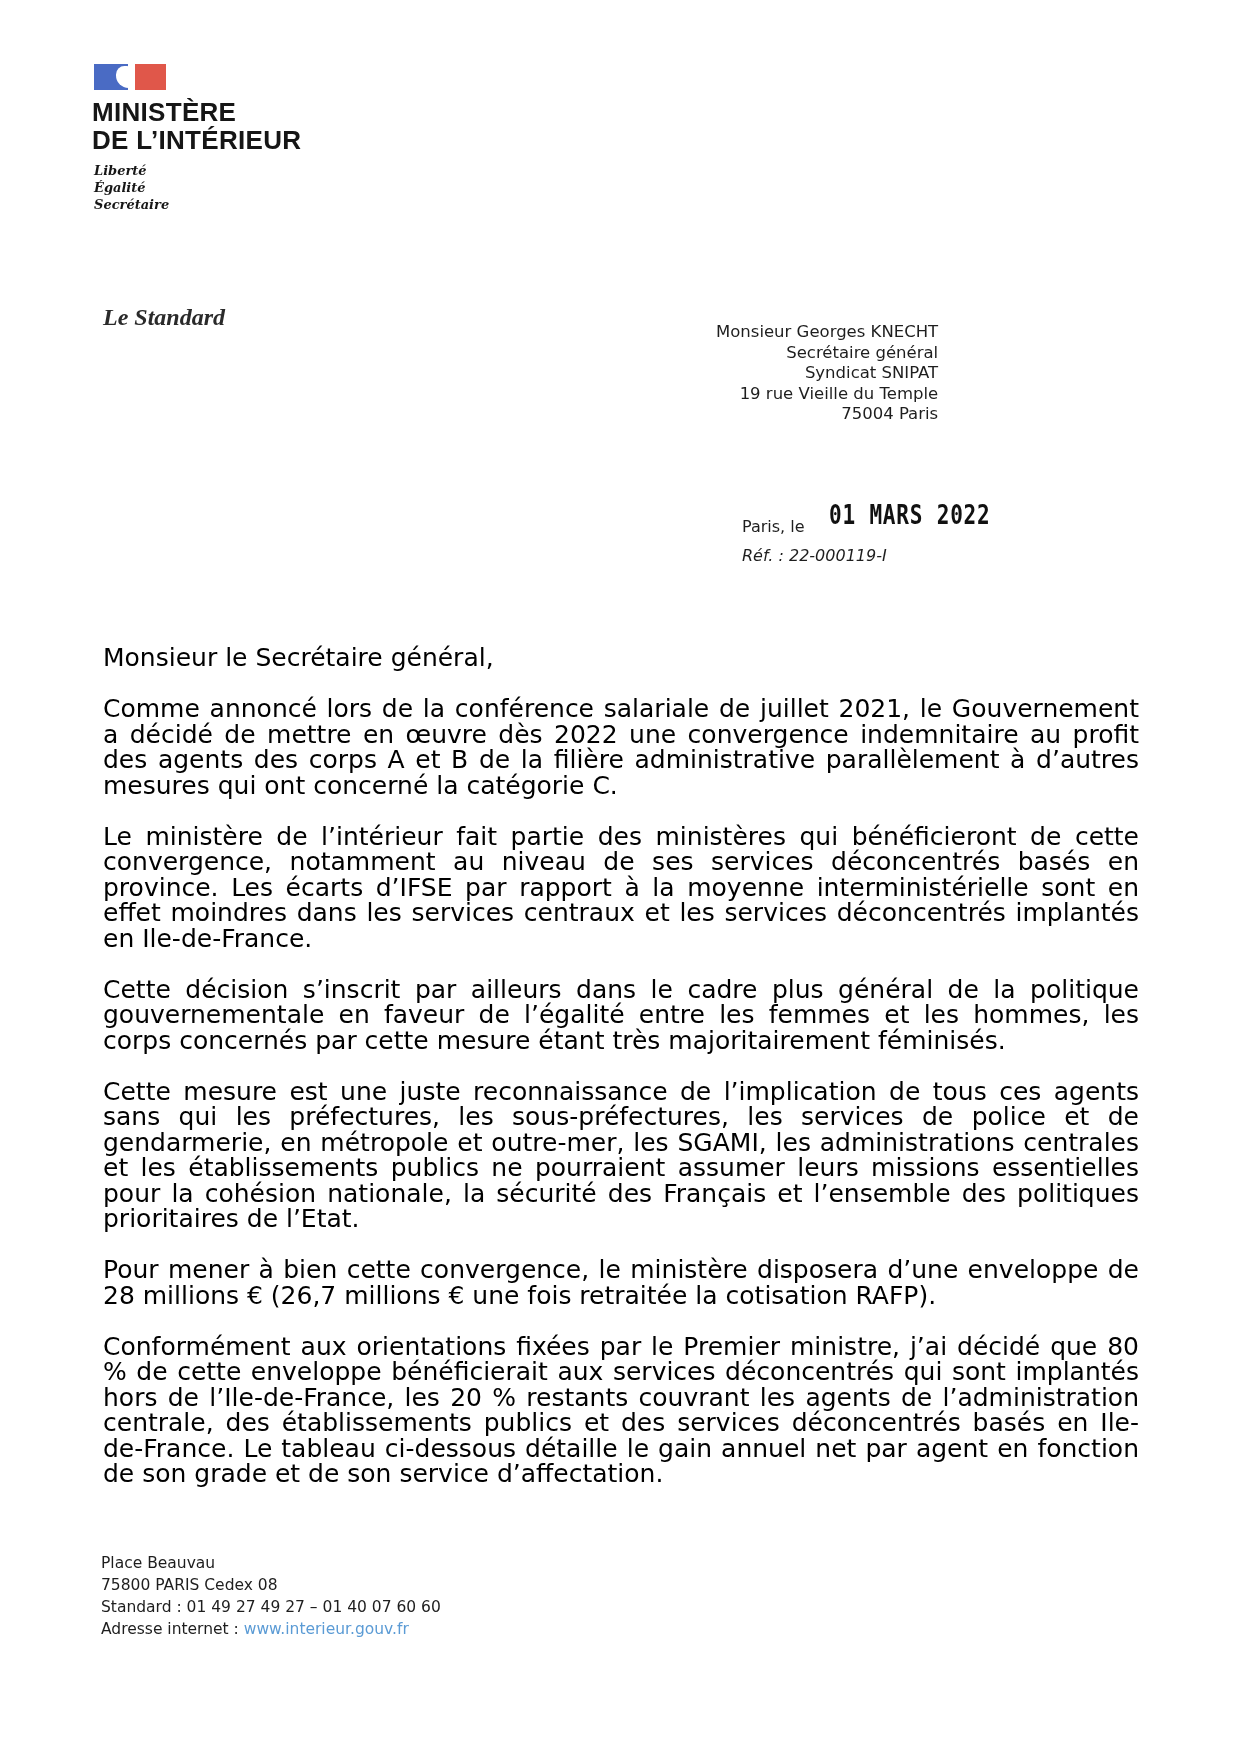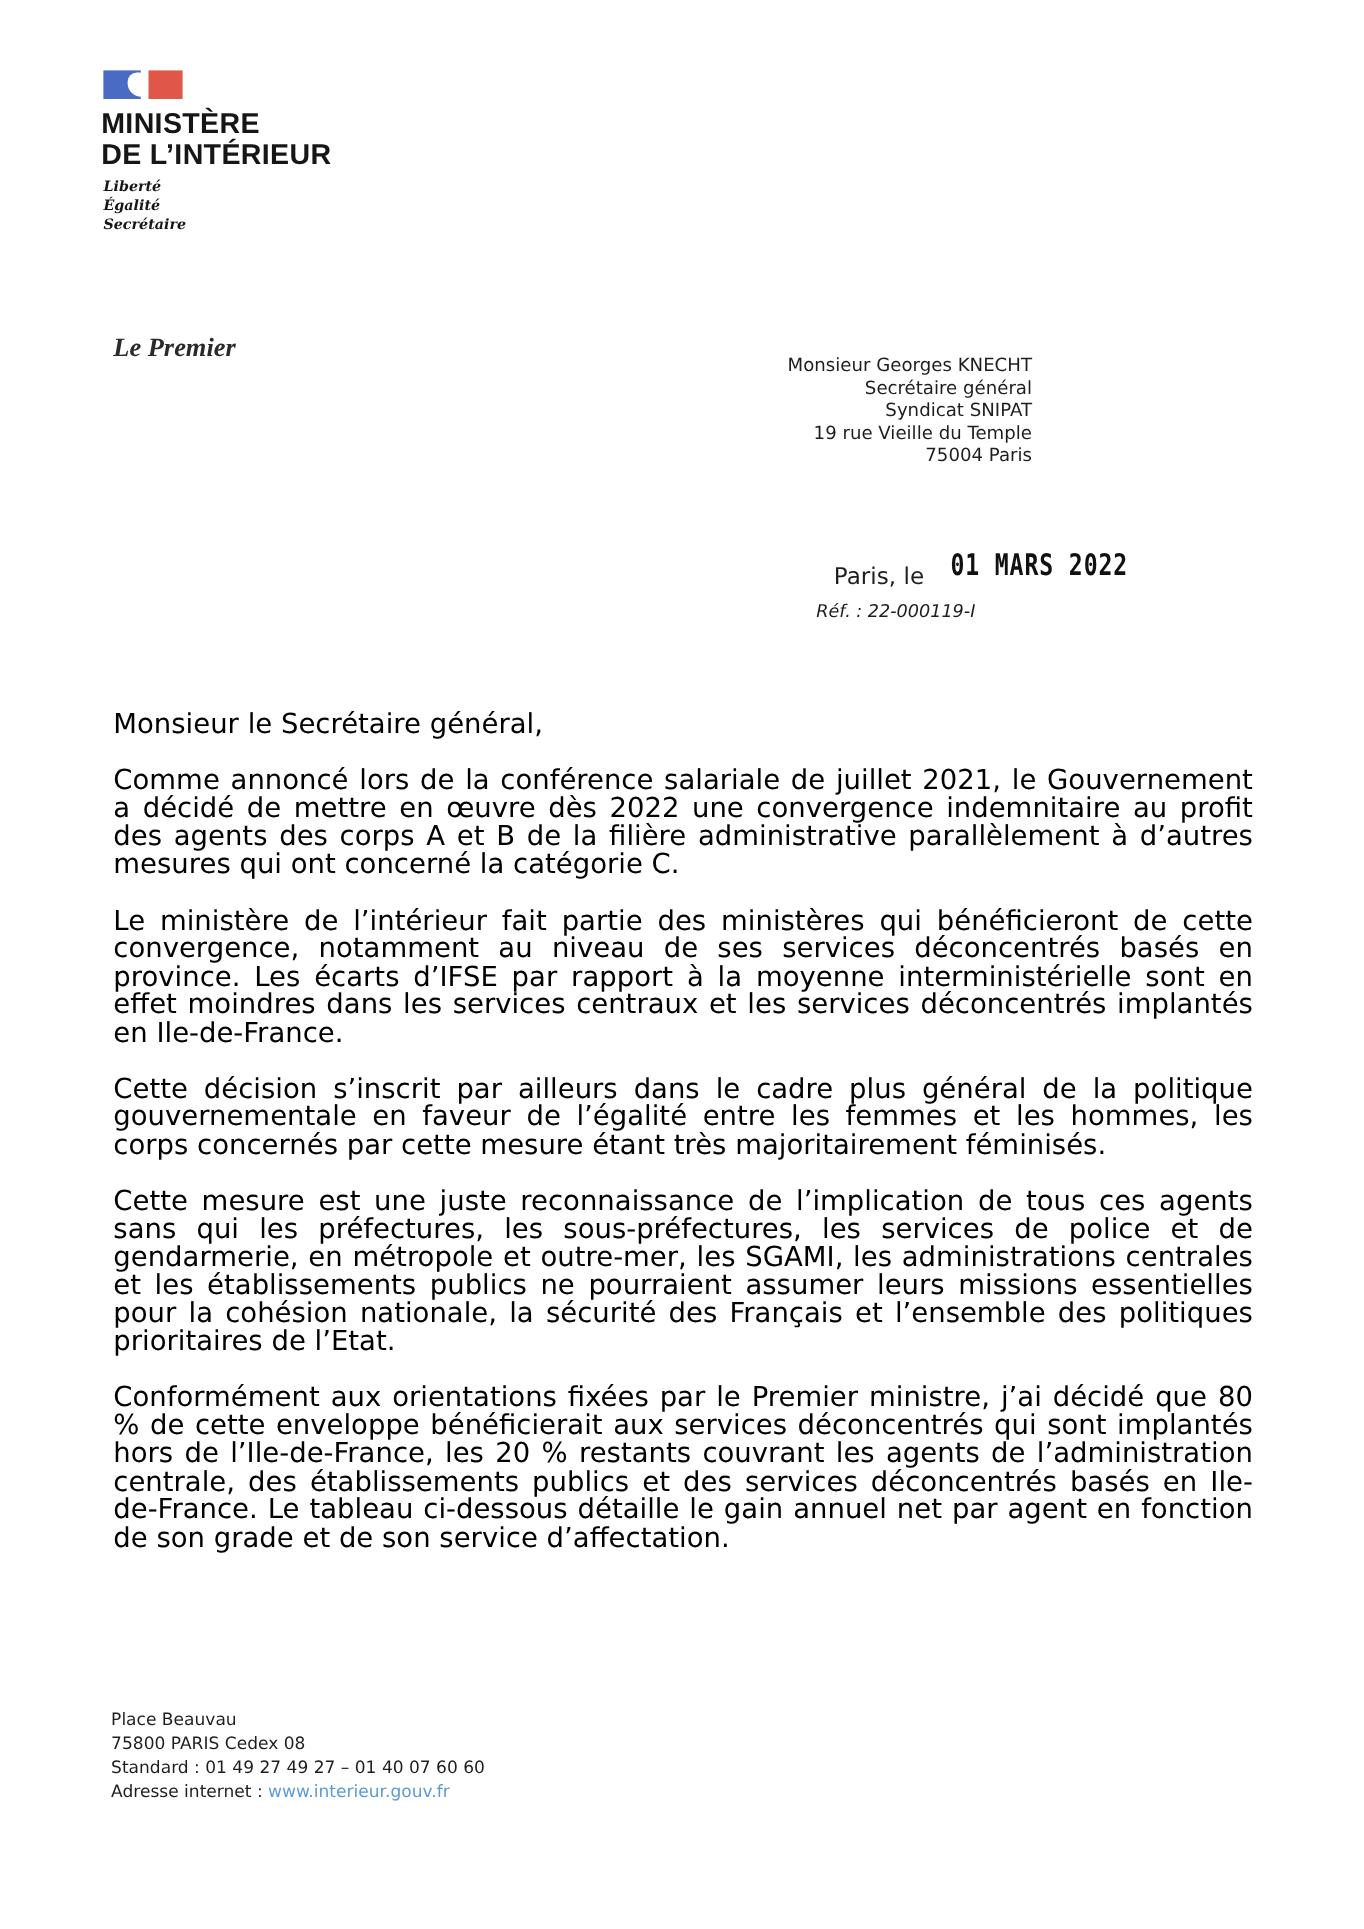--- a/index.html
+++ b/index.html
@@ -17,21 +17,21 @@
               font-size: 26px; line-height: 28px; letter-spacing: 0.3px; color: #161616; }
   .motto { left: 94px; top: 162px; font-family: "DejaVu Serif", serif; font-style: italic; font-weight: bold;
            font-size: 13px; line-height: 17px; color: #161616; }
 
   .sender { left: 103px; top: 304px; font-family: "Liberation Serif", serif; font-style: italic; font-weight: bold;
             font-size: 24px; color: #2a2a2a; }
 
   .recipient { left: 716px; top: 322px; font-size: 16.5px; line-height: 20.5px; color: #1e1e1e; text-align: right; }
 
   .date-row { left: 742px; top: 505px; }
-  .date-label { font-size: 21px; display: inline-block; vertical-align: bottom; margin-right: 24px; margin-left: 16px; }
+  .date-label { font-size: 16px; display: inline-block; vertical-align: bottom; margin-right: 24px; }
   .date-stamp { font-family: "DejaVu Sans Mono", monospace; font-weight: bold; font-size: 27px;
                 letter-spacing: 1px; display: inline-block; transform: scaleX(0.78); transform-origin: left bottom;
                 position: relative; top: -6px; color: #111; }
   .ref { left: 742px; top: 546px; font-size: 16px; font-style: italic; color: #1e1e1e; }
 
   .letter { left: 103px; top: 645px; width: 1036px; font-size: 25px; line-height: 25.5px; color: #000000; }
   .letter p { margin: 0 0 25.5px 0; text-align: justify; }
   .letter p.salutation { text-align: left; margin-bottom: 25.5px; }
 
   .footer { left: 101px; top: 1552px; font-size: 15.5px; line-height: 22px; color: #1e1e1e; }
@@ -50,41 +50,42 @@
   <div>MINISTÈRE</div>
   <div>DE L’INTÉRIEUR</div>
 </div>
 
 <div class="abs motto">
   <div>Liberté</div>
   <div>Égalité</div>
   <div>Secrétaire</div>
 </div>
 
-<div class="abs sender">Le Premier</div>
+<div class="abs sender">Le Standard</div>
 
 <div class="abs recipient">
   <div>Monsieur Georges KNECHT</div>
   <div>Secrétaire général</div>
   <div>Syndicat SNIPAT</div>
   <div>19 rue Vieille du Temple</div>
   <div>75004 Paris</div>
 </div>
 
 <div class="abs date-row">
   <span class="date-label">Paris, le</span><span class="date-stamp">01 MARS 2022</span>
 </div>
 <div class="abs ref">Réf. : 22-000119-I</div>
 
 <div class="abs letter">
   <p class="salutation">Monsieur le Secrétaire général,</p>
   <p>Comme annoncé lors de la conférence salariale de juillet 2021, le Gouvernement a décidé de mettre en œuvre dès 2022 une convergence indemnitaire au profit des agents des corps A et B de la filière administrative parallèlement à d’autres mesures qui ont concerné la catégorie C.</p>
   <p>Le ministère de l’intérieur fait partie des ministères qui bénéficieront de cette convergence, notamment au niveau de ses services déconcentrés basés en province. Les écarts d’IFSE par rapport à la moyenne interministérielle sont en effet moindres dans les services centraux et les services déconcentrés implantés en Ile-de-France.</p>
   <p>Cette décision s’inscrit par ailleurs dans le cadre plus général de la politique gouvernementale en faveur de l’égalité entre les femmes et les hommes, les corps concernés par cette mesure étant très majoritairement féminisés.</p>
   <p>Cette mesure est une juste reconnaissance de l’implication de tous ces agents sans qui les préfectures, les sous-préfectures, les services de police et de gendarmerie, en métropole et outre-mer, les SGAMI, les administrations centrales et les établissements publics ne pourraient assumer leurs missions essentielles pour la cohésion nationale, la sécurité des Français et l’ensemble des politiques prioritaires de l’Etat.</p>
+  <p>Pour mener à bien cette convergence, le ministère disposera d’une enveloppe de 28 millions € (26,7 millions € une fois retraitée la cotisation RAFP).</p>
   <p>Conformément aux orientations fixées par le Premier ministre, j’ai décidé que 80 % de cette enveloppe bénéficierait aux services déconcentrés qui sont implantés hors de l’Ile-de-France, les 20 % restants couvrant les agents de l’administration centrale, des établissements publics et des services déconcentrés basés en Ile-de-France. Le tableau ci-dessous détaille le gain annuel net par agent en fonction de son grade et de son service d’affectation.</p>
 </div>
 
 <div class="abs footer">
   <div>Place Beauvau</div>
   <div>75800 PARIS Cedex 08</div>
   <div>Standard : 01 49 27 49 27 – 01 40 07 60 60</div>
   <div><span>Adresse internet : </span><a>www.interieur.gouv.fr</a></div>
 </div>
 

